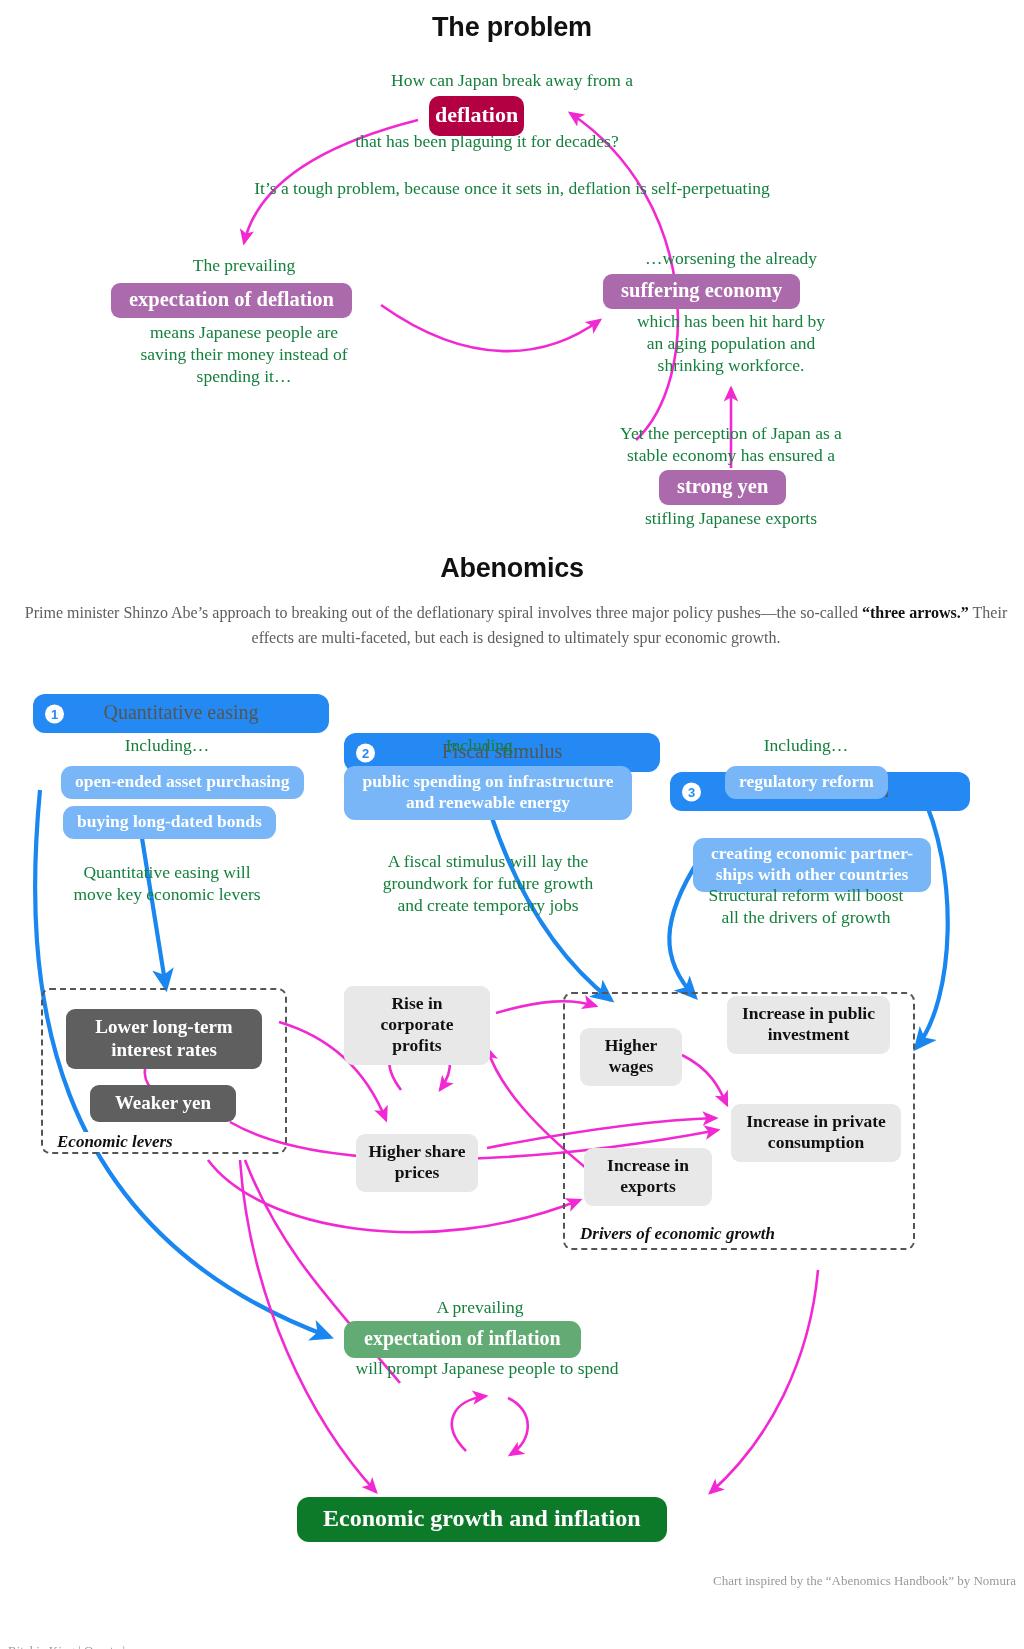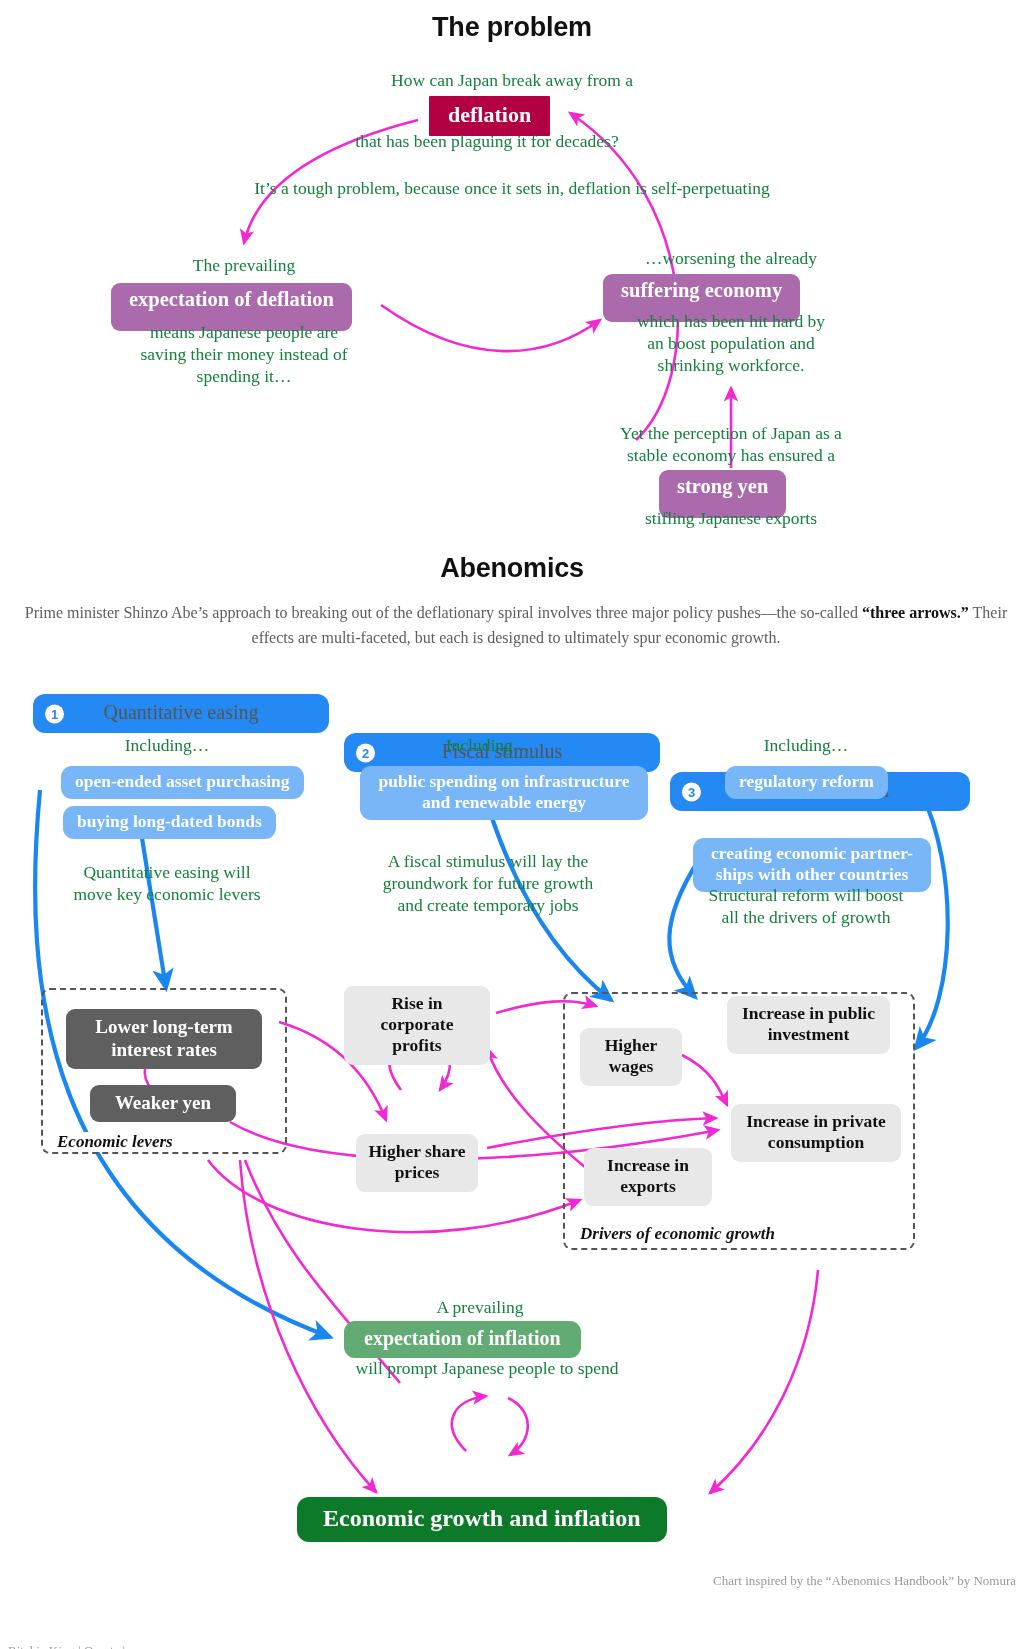--- a/index.html
+++ b/index.html
@@ -26,22 +26,22 @@
     left:16px;width:1000px;text-align:center;color:#5d5d5d;
     font-size:16px;line-height:25px;
   }
   .intro b{color:#111111;font-weight:bold;}
 
   
   .pill{
     display:inline-block;border-radius:9px;color:#ffffff;font-weight:bold;
     text-align:center;box-sizing:border-box;
   }
-  .pill-deflation{background:#b30043;font-size:22px;padding:6px 19px 8px;border-radius:1px;}
-  .pill-purple{background:#ab6aab;font-size:20.5px;padding:5px 18px 20px;}
+  .pill-deflation{background:#b30043;font-size:22px;padding:6px 6px 8px;border-radius:10px;}
+  .pill-purple{background:#ab6aab;font-size:20.5px;padding:5px 18px 7px;}
   .pill-blue-head{
     background:#2489f2;font-size:20px;padding:7px 14px 9px;border-radius:12px;
     display:flex;align-items:center;justify-content:center;position:relative;
   }
   .pill-blue-head .num{
     position:absolute;left:12px;top:50%;transform:translateY(-50%);
     width:19px;height:19px;border-radius:50%;background:#ffffff;color:#2489f2;
     font-size:13px;font-weight:bold;line-height:19px;text-align:center;
     font-family:"Liberation Sans","DejaVu Sans",sans-serif;
   }
@@ -170,21 +170,21 @@
 saving their money instead of
 spending it…</div>
 
 <div class="abs note" style="left:631px;top:247px;width:200px;">…worsening the already</div>
 
 <div class="abs" style="left:603px;top:274px;">
   <span class="pill pill-purple">suffering economy</span>
 </div>
 
 <div class="abs note" style="left:606px;top:310px;width:250px;white-space:pre-line;">which has been hit hard by
-an boost population and
+an aging population and
 shrinking workforce.</div>
 
 <div class="abs note" style="left:606px;top:422px;width:250px;white-space:pre-line;">Yet the perception of Japan as a
 stable economy has ensured a</div>
 
 <div class="abs" style="left:659px;top:470px;">
   <span class="pill pill-purple">strong yen</span>
 </div>
 
 <div class="abs note" style="left:606px;top:507px;width:250px;">stifling Japanese exports</div>
@@ -207,21 +207,21 @@
   <span class="pill pill-blue-light">buying long-dated bonds</span>
 </div>
 <div class="abs note" style="left:33px;top:861px;width:268px;white-space:pre-line;">Quantitative easing will
 move key economic levers</div>
 
 <div class="abs pill-blue-head" style="left:344px;top:694px;width:288px;">
   <span class="num">2</span>
   <span>Fiscal stimulus</span>
 </div>
 <div class="abs note" style="left:344px;top:734px;width:288px;">Including…</div>
-<div class="abs" style="left:360px;top:766px;width:288px;">
+<div class="abs" style="left:344px;top:766px;width:288px;">
   <span class="pill pill-blue-light" style="width:288px;">public spending on infrastructure and renewable energy</span>
 </div>
 <div class="abs note" style="left:344px;top:850px;width:288px;white-space:pre-line;">A fiscal stimulus will lay the
 groundwork for future growth
 and create temporary jobs</div>
 
 <div class="abs pill-blue-head" style="left:670px;top:694px;width:272px;">
   <span class="num">3</span>
   <span>Structural reform</span>
 </div>

